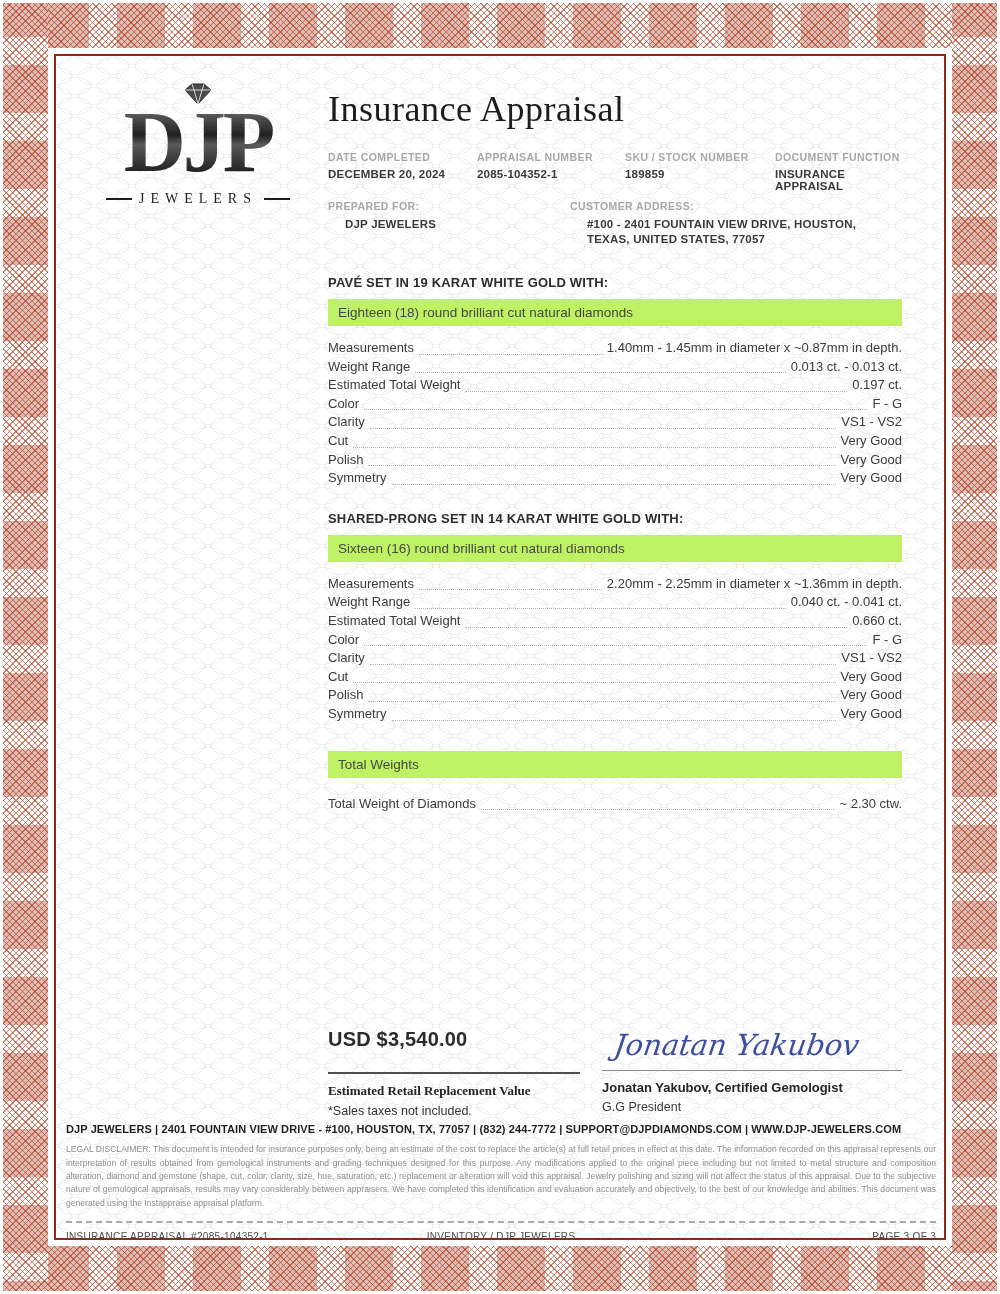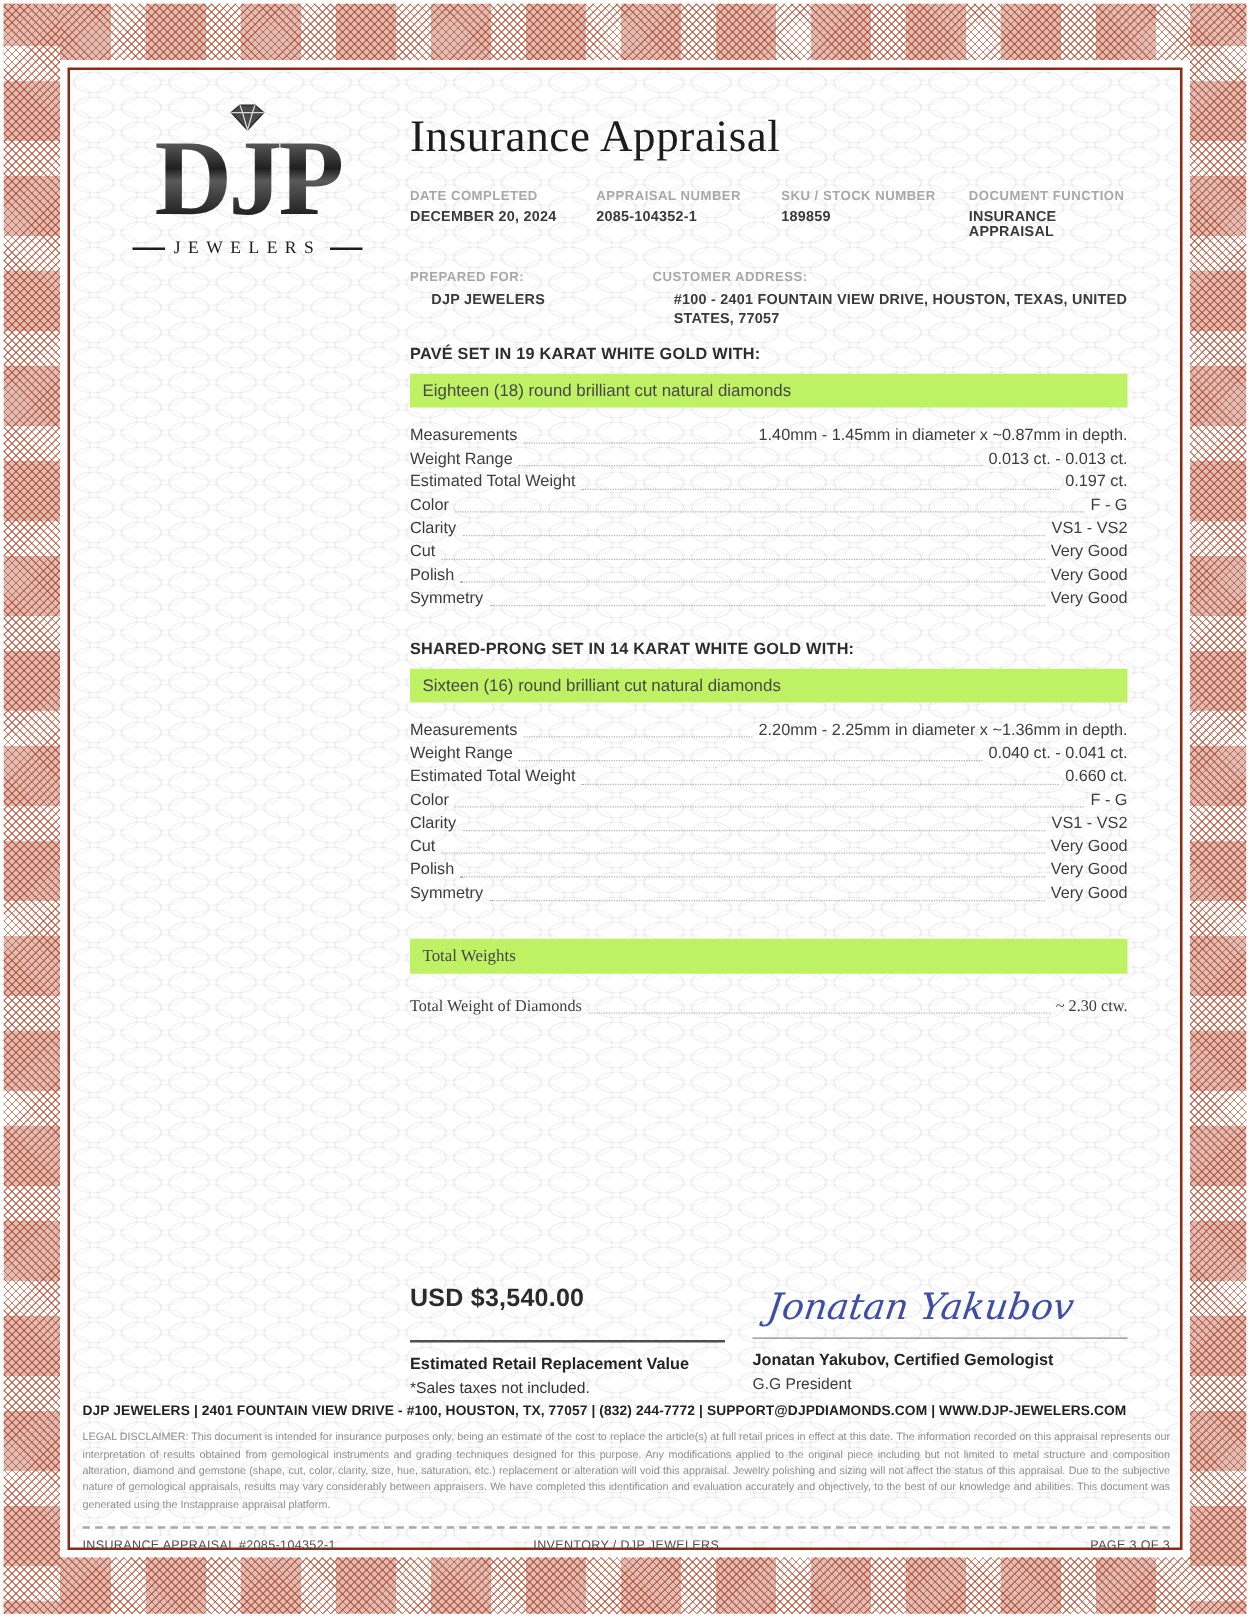--- a/index.html
+++ b/index.html
@@ -81,57 +81,57 @@
   .doc-title {
     font-family: "Liberation Serif", serif;
     font-weight: 400;
     font-size: 36px;
     color: #1c1c1c;
     letter-spacing: .5px;
   }
   .meta-grid { display: grid; grid-template-columns: 149px 148px 150px 1fr; margin-top: 21px; }
   .meta-label { font-size: 10.5px; letter-spacing: .4px; color: #a8a8a8; font-weight: 700; }
   .meta-value { font-size: 11.5px; color: #3a3a3a; font-weight: 700; margin-top: 5px; letter-spacing: .2px; }
-  .party-grid { display: grid; grid-template-columns: 194px 1fr; margin-top: 24px; }
+  .party-grid { display: grid; grid-template-columns: 194px 1fr; margin-top: 8px; gap: 48px; }
   .party-grid .meta-value { line-height: 15px; padding-left: 17px; }
 
   
   .doc-body { position: absolute; left: 328px; right: 98px; top: 275px; }
   .section-heading { font-size: 13px; font-weight: 700; color: #2d2d2d; letter-spacing: .2px; }
   .item-box {
     margin: 9px 0 13px 0;
     background: #bef264;
     padding: 6px 10px;
     font-size: 13.5px;
     color: #474747;
   }
   .spec-row { display: flex; align-items: flex-end; line-height: 18.6px; font-size: 13px; color: #3c3c3c; }
   .spec-label { white-space: nowrap; }
   .leader { flex: 1; border-bottom: 1.5px dotted #b5b5b5; margin: 0 5px; transform: translateY(-3px); min-width: 12px; }
   .spec-value { white-space: nowrap; text-align: right; }
   .section + .section { margin-top: 23px; }
-  .totals { margin-top: 27px; font-family: Liberation Serif, serif; }
+  .totals { margin-top: 27px; }
   .totals .item-box { margin-bottom: 17px; }
 
   
   .val-sig { position: absolute; left: 328px; right: 98px; top: 1028px; display: grid; grid-template-columns: 252px 1fr; column-gap: 22px; }
   .val-top { height: 38px; display: flex; }
   .amount { font-size: 20px; font-weight: 700; color: #2b2b2b; letter-spacing: .2px; }
   .sig-script {
     font-family: "DejaVu Serif", serif;
     font-style: italic;
     font-size: 29px;
     color: #3d4ea3;
     transform: skewX(-8deg);
     white-space: nowrap;
     margin-left: 12px;
   }
   .rule-dark { border-top: 2px solid #4f4f4f; margin-top: 6px; }
   .rule-gray { border-top: 1.5px solid #8a8a8a; margin-top: 4px; }
-  .val-label { font-size: 13px; font-weight: 700; color: #242424; margin-top: 9px; }
+  .val-label { font-size: 13px; font-weight: 700; color: #242424; margin-top: 9px; font-family: Liberation Serif, serif; }
   .val-note  { font-size: 12.5px; color: #333333; margin-top: 5px; }
   .sig-name  { font-size: 13px; font-weight: 700; color: #242424; margin-top: 9px; }
   .sig-role  { font-size: 12.5px; color: #3c3c3c; margin-top: 5px; }
 
   
   .footer { position: absolute; left: 66px; right: 64px; bottom: 52px; }
   .contact-line { font-size: 11px; font-weight: 700; color: #1f1f1f; letter-spacing: .1px; white-space: nowrap; }
   .disclaimer { margin-top: 8px; font-size: 8.6px; line-height: 1.55; color: #8d8d8d; text-align: justify; }
   .dash-rule { margin-top: 11px; border-top: 2px dashed #a9a9a9; }
   .bottom-bar { margin-top: 8px; display: grid; grid-template-columns: 1fr auto 1fr; font-size: 10px; color: #4d4d4d; letter-spacing: .3px; }

